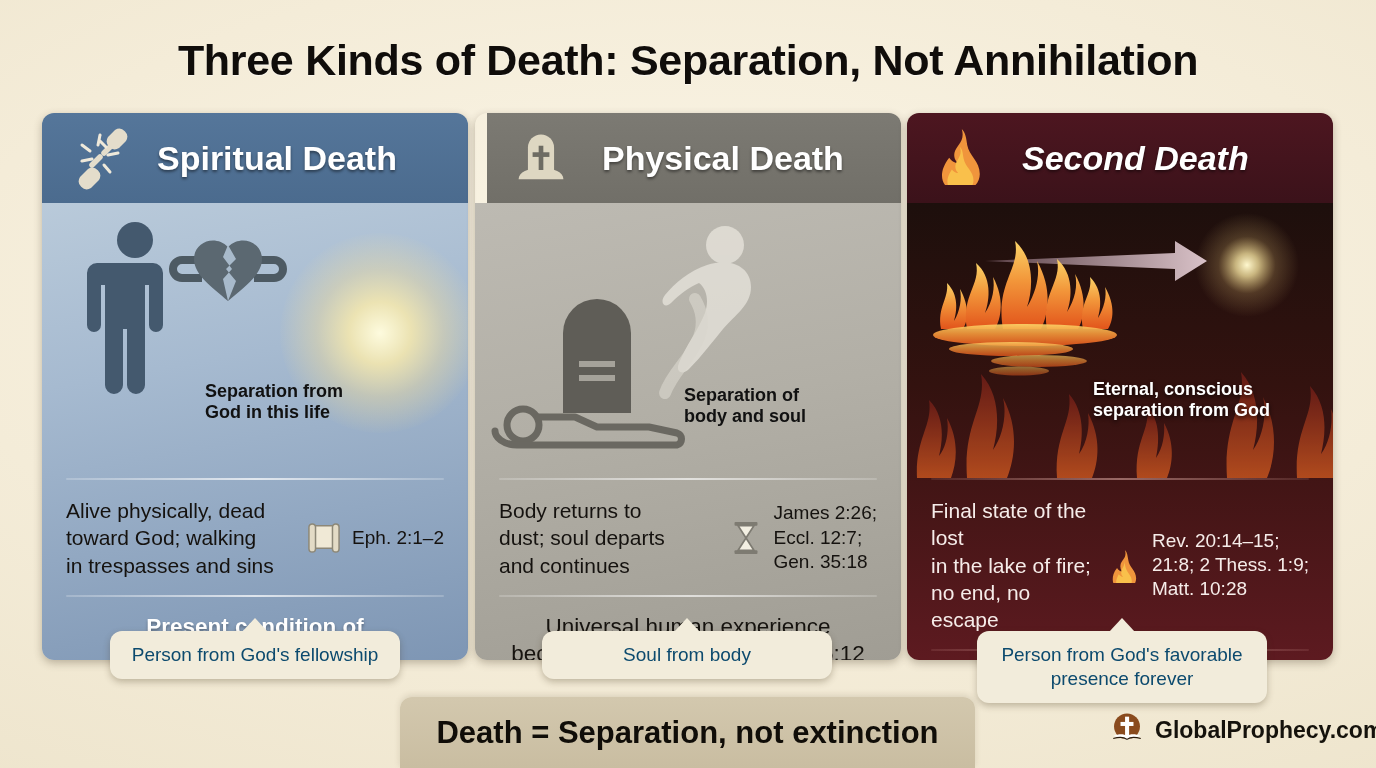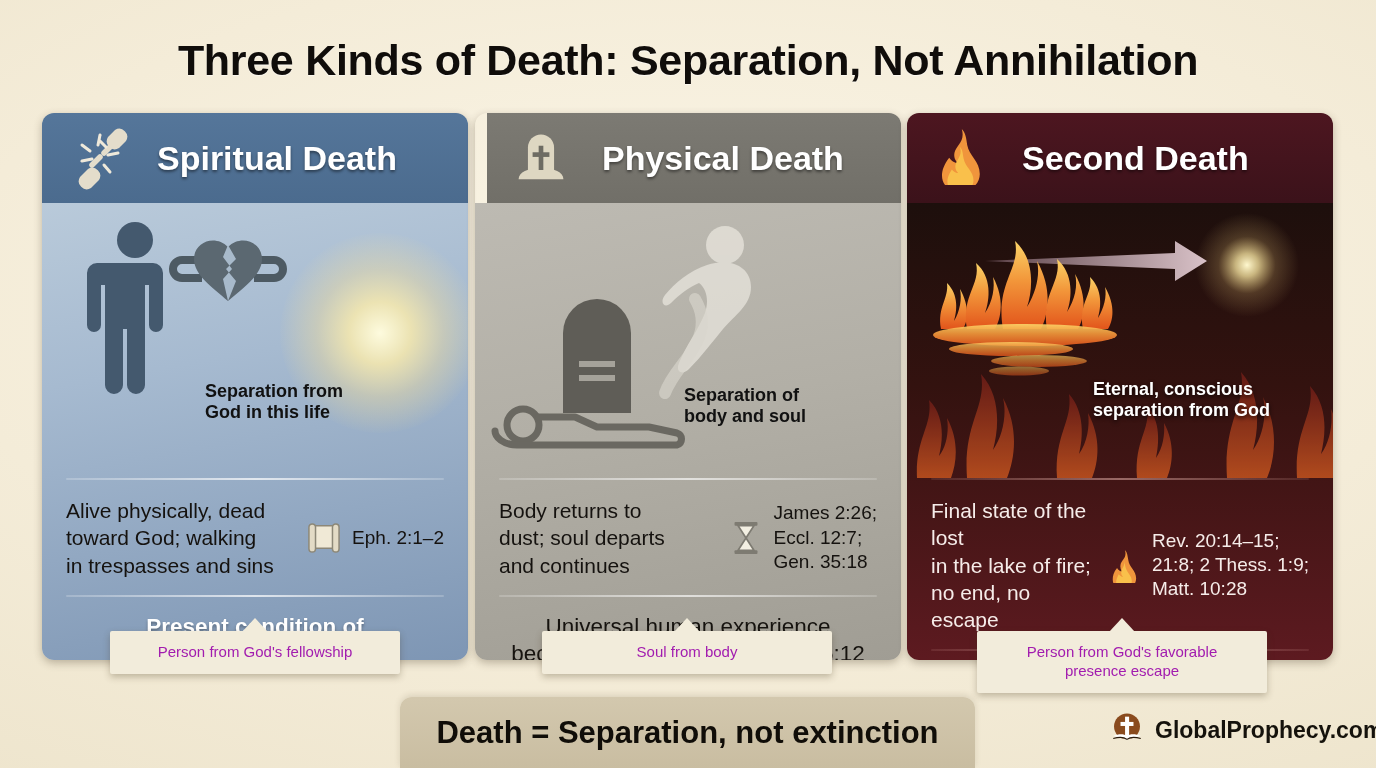--- a/index.html
+++ b/index.html
@@ -63,21 +63,21 @@
   #card-spiritual .card-header { background: linear-gradient(180deg,#55769a 0%,#4b6b8e 100%); }
   #card-spiritual .card-body {
     background: linear-gradient(170deg,#b9cada 0%,#a6bad0 35%,#7e96b4 100%);
   }
   
   #card-physical .card-header { background: linear-gradient(180deg,#7c7a73 0%,#716f68 100%); margin-left: 12px; }
   #card-physical .card-body {
     background: linear-gradient(170deg,#bdbab2 0%,#b2afa6 45%,#a09d94 100%);
   }
   
-  #card-second .card-header { background: linear-gradient(180deg,#4d1620 0%,#3b121a 100%); }
+  #card-second .card-header { background: linear-gradient(180deg,#4d1620 0%,#3b121a 100%); font-style: italic; }
   #card-second .card-body {
     background: linear-gradient(180deg,#1d0f0c 0%,#33120f 40%,#5d1a20 100%);
   }
 
   
   .hero {
     position: relative;
     height: 275px;
   }
   .hero-art { position: absolute; inset: 0; }
@@ -140,26 +140,26 @@
     line-height: 1.2;
   }
   #card-spiritual .summary { color: #ffffff; font-weight: bold; text-shadow: 0 2px 3px rgba(0,0,0,0.35); }
   #card-physical  .summary { color: #16130f; font-weight: normal; }
   #card-second    .summary { color: #ffffff; font-weight: bold; text-shadow: 0 2px 3px rgba(0,0,0,0.6); }
 
   
   .callout {
     position: absolute;
     background: #f2ecdb;
-    border-radius: 2px;
+    border-radius: 12px;
     box-shadow: 0 3px 7px rgba(70,55,30,0.30);
     text-align: center;
-    font-size: 15px;
+    font-size: 19px;
     line-height: 1.25;
-    color: #a21caf;
+    color: #0c4a6e;
     padding: 12px 16px;
     z-index: 5;
   }
   .callout::after {
     content: "";
     position: absolute;
     top: -13px; left: 50%;
     margin-left: -13px;
     width: 0; height: 0;
     border-left: 13px solid transparent;
@@ -452,21 +452,21 @@
     <div class="divider" style="margin-top:10px;"></div>
 
     <div class="summary" style="padding-top:22px;">Second death – irreversible</div>
   </div>
 </div>
 
 <div class="callout" id="callout-spiritual">Person from God's fellowship</div>
 <div class="callout" id="callout-physical">Soul from body</div>
 <div class="callout" id="callout-second">
   <div>Person from God's favorable</div>
-  <div>presence escape</div>
+  <div>presence forever</div>
 </div>
 
 <div class="bottom-banner">
   <span class="btext">Death = Separation, not extinction</span>
 </div>
 
 <div class="brand">
   <span>
     <svg viewBox="0 0 42 42" width="34" height="34" aria-hidden="true">
       <circle cx="21" cy="19" r="16" fill="#8a4b1e"></circle>

